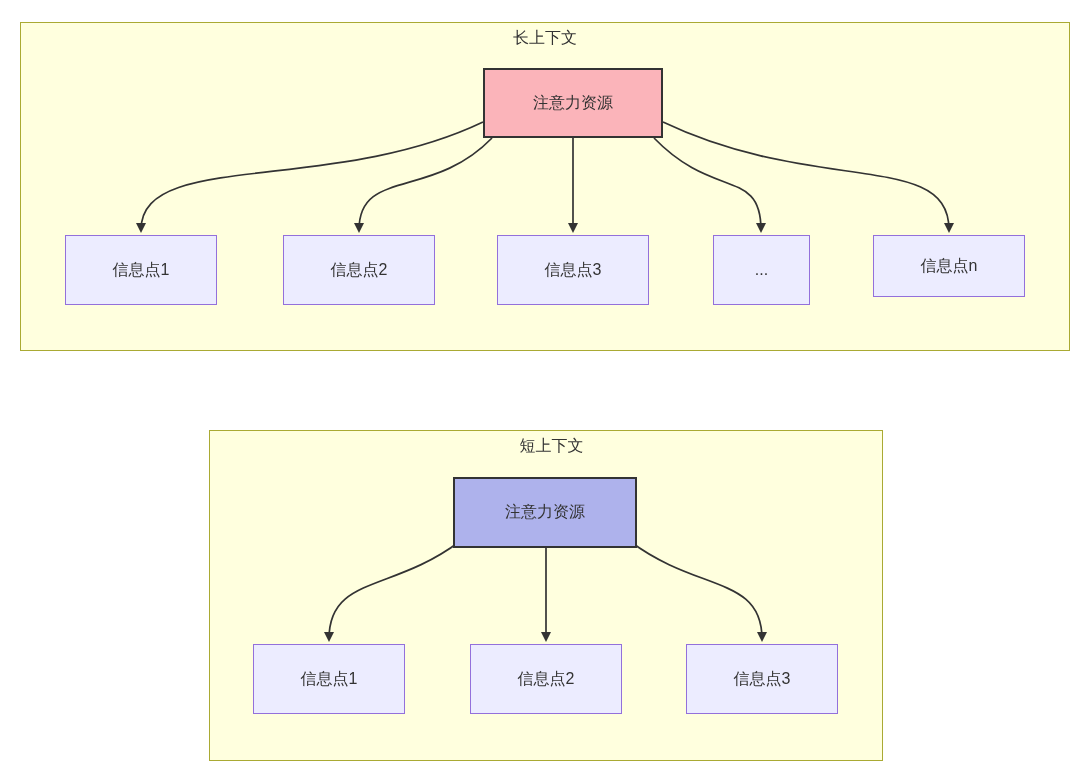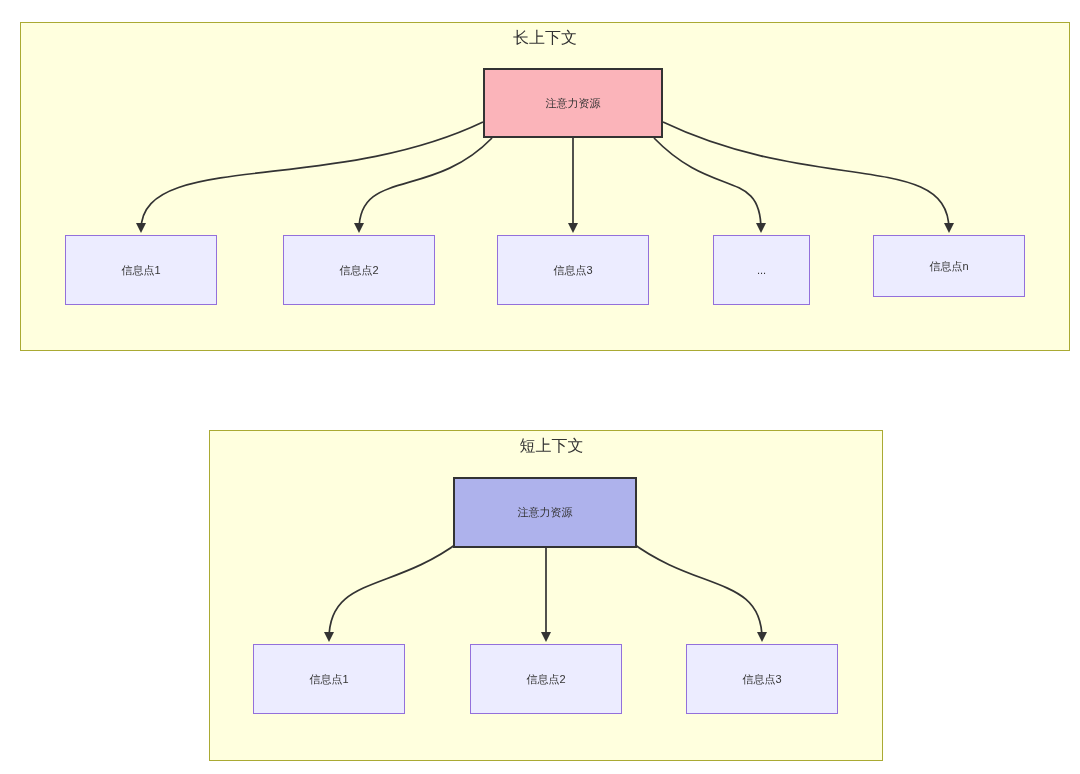--- a/index.html
+++ b/index.html
@@ -33,21 +33,21 @@
     z-index: 2;
     pointer-events: none;
   }
   #edges path { stroke: var(--edge, #333333); stroke-width: 1.7; fill: none; }
   #arrowhead path { fill: var(--edge, #333333); stroke: none; }
   .node {
     position: absolute;
     display: flex;
     align-items: center;
     justify-content: center;
-    font-size: 11px;
+    font-size: 16px;
     background: var(--node-fill, #ececff);
     border: 1px solid var(--node-border, #9370db);
     box-sizing: border-box;
     color: var(--text, #333333);
     z-index: 3;
   }
   .root-node { border: 2px solid var(--root-border, #333333); }
   #root-long  { background: var(--long-root-fill, #fbb4ba); }
   #root-short { background: var(--short-root-fill, #aeb2ec); }
 </style>

